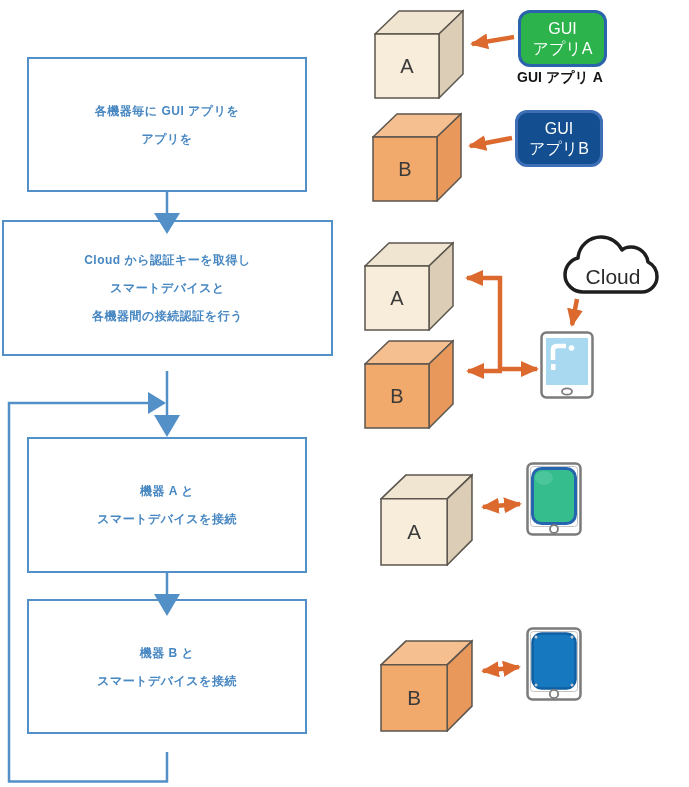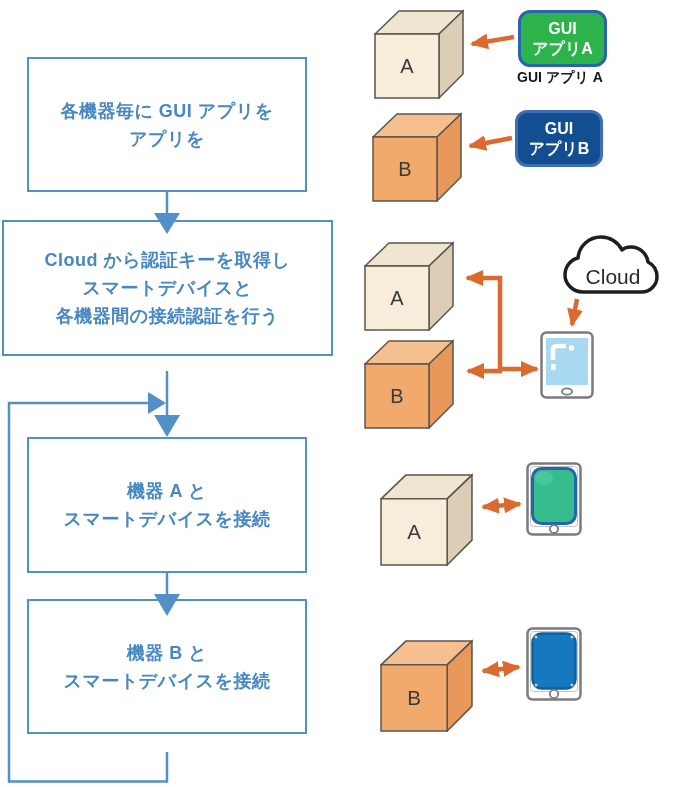--- a/index.html
+++ b/index.html
@@ -6,29 +6,29 @@
   body{font-family:"Liberation Sans","DejaVu Sans",sans-serif;}
   .canvas{position:relative;width:689px;height:787px;background:#ffffff;overflow:hidden;}
   .abs{position:absolute;}
   
   .fbox{
     position:absolute;
     border:2px solid #5390C8;
     background:#ffffff;
     display:flex;flex-direction:column;justify-content:center;align-items:center;
     color:#4787C2;
-    font-size:18px;line-height:28px;font-weight:600;letter-spacing:.5px;
+    font-size:12px;line-height:28px;font-weight:600;letter-spacing:.5px;
     text-align:center;
   }
   .fbox .line{white-space:nowrap;}
   
   .badge{
     position:absolute;border-radius:12px;
     display:flex;flex-direction:column;justify-content:center;align-items:center;
-    color:#ffffff;font-size:16px;line-height:20px;font-weight:700;
+    color:#ffffff;font-size:16px;line-height:20px;font-weight:400;
     text-align:center;
   }
   .badge-a{background:#2CB34B;border:3px solid #2B63AD;}
   .badge-b{background:#134F90;border:3px solid #3E6FB6;}
   .caption{
     position:absolute;color:#141414;font-size:14px;font-weight:600;
     text-align:center;white-space:nowrap;
   }
   .cube-letter{font-size:20px;fill:#3a3a3a;font-family:"Liberation Sans","DejaVu Sans",sans-serif;}
   .cloud-label{font-size:21px;fill:#2a2a2a;font-family:"Liberation Sans","DejaVu Sans",sans-serif;}

